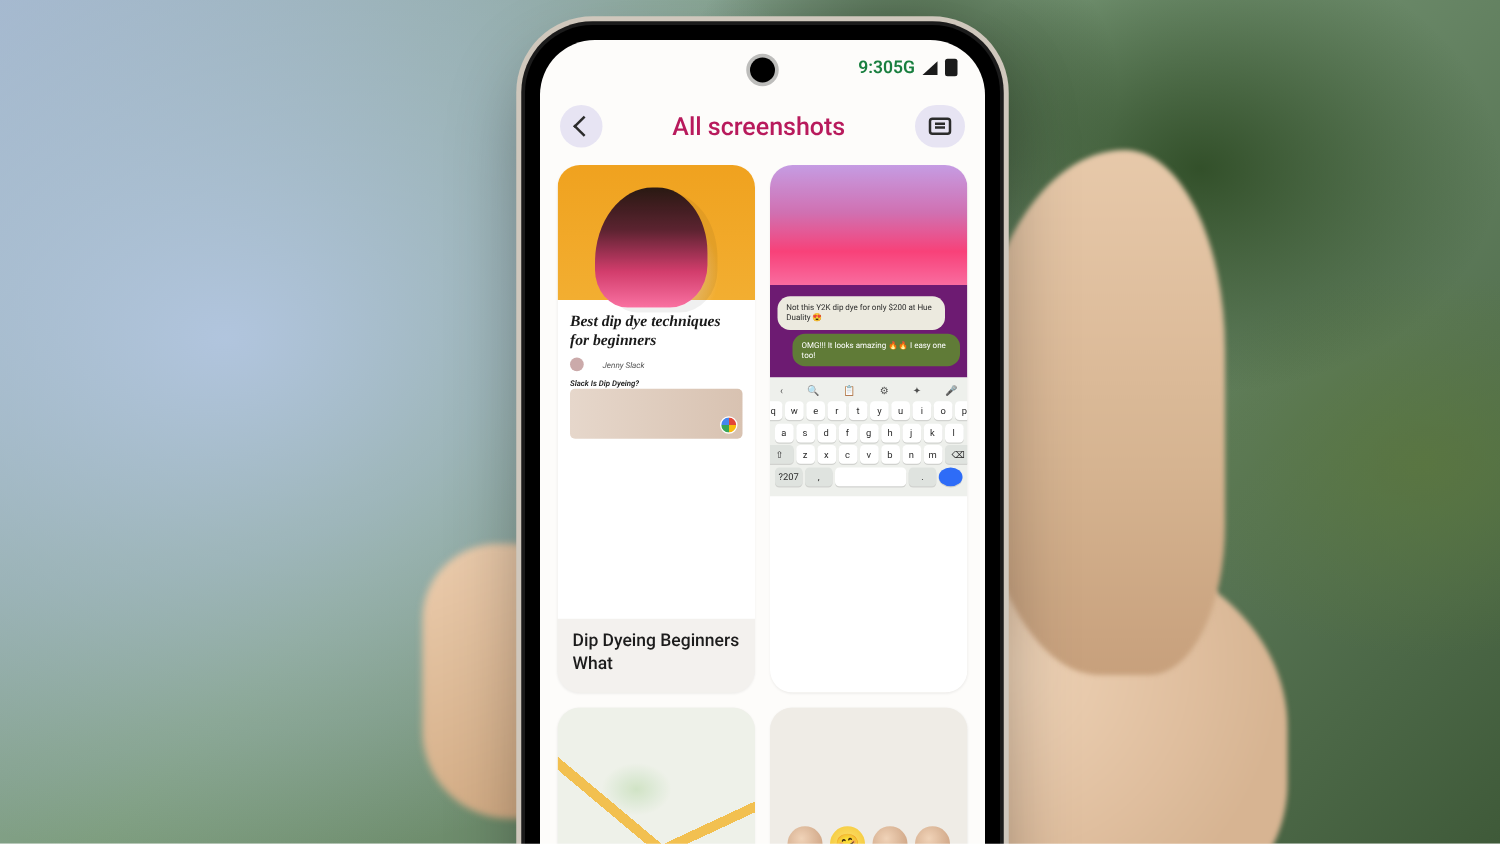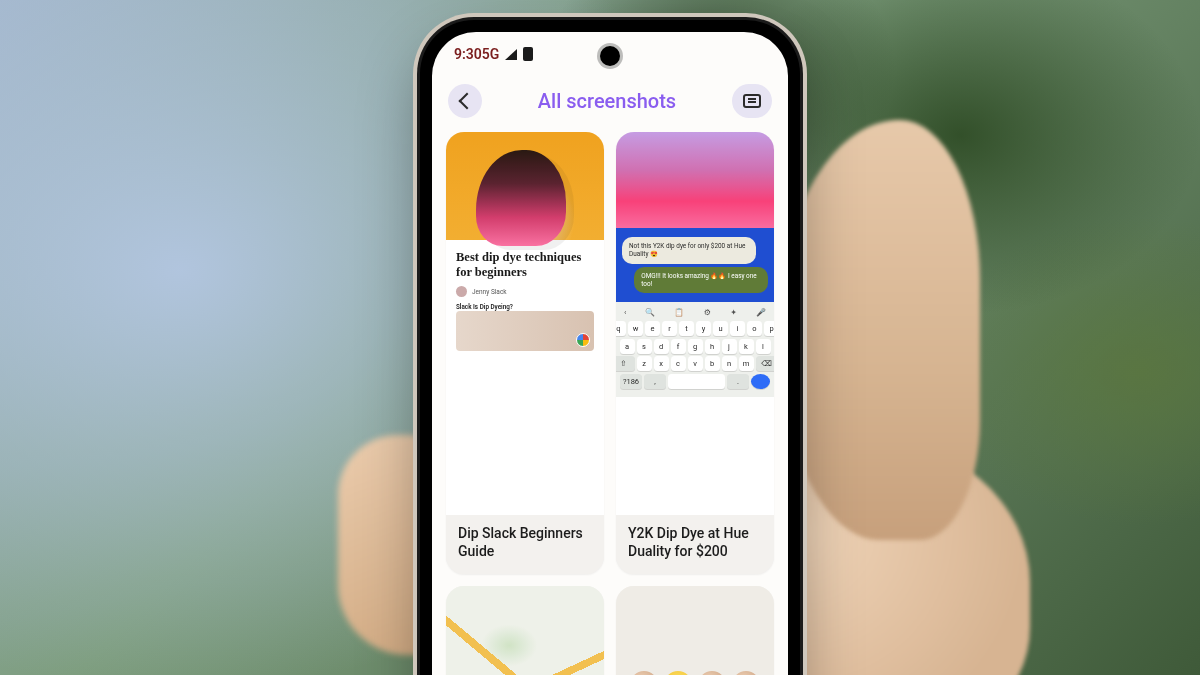--- a/index.html
+++ b/index.html
@@ -74,25 +74,25 @@
     background: #000;
     border-radius: 50%;
     box-shadow: 0 0 0 3px rgba(0,0,0,0.25);
   }
 
   
   .statusbar {
     height: 44px;
     display: flex;
     align-items: center;
-    justify-content: flex-start;
+    justify-content: flex-end;
     padding: 0 22px;
     font-size: 14px;
     font-weight: 600;
-    color: #7f1d1d;
+    color: #15803d;
   }
   .status-right { display: flex; align-items: center; gap: 6px; }
   .sig-triangle {
     width: 0; height: 0;
     border-left: 12px solid transparent;
     border-bottom: 11px solid #1b1b1b;
   }
   .battery {
     width: 10px; height: 14px;
     background: #1b1b1b;
@@ -113,21 +113,21 @@
     background: #e7e4f4;
     display: flex; align-items: center; justify-content: center;
     color: #2b2b2b;
   }
   .icon-bubble.wide {
     width: 40px; border-radius: 18px;
   }
   .header-title {
     font-size: 20px;
     font-weight: 500;
-    color: #8b5cf6;
+    color: #be185d;
   }
   .arrow-left {
     width: 10px; height: 10px;
     border-left: 2.2px solid #2b2b2b;
     border-bottom: 2.2px solid #2b2b2b;
     transform: rotate(45deg);
     margin-left: 3px;
   }
   .panel-glyph {
     width: 14px; height: 10px;
@@ -185,30 +185,30 @@
       linear-gradient(180deg, #f4a218 0%, #f5ae2a 100%);
     position: relative;
   }
   .hair1 {
     position: absolute; left: 30px; bottom: -6px;
     width: 90px; height: 96px;
     background: linear-gradient(180deg, #2a1912 0%, #5d2230 35%, #d83b6d 70%, #ff6fa2 100%);
     border-radius: 46px 40px 30px 26px / 60px 52px 34px 30px;
     box-shadow: 8px 4px 0 rgba(0,0,0,0.06);
   }
-  .article-body { padding: 8px 10px 6px 10px; }
+  .article-body { padding: 8px 10px 6px 10px; font-style: italic; }
   .article-body h4 {
     margin: 2px 0 6px 0;
     font-family: Georgia, "Times New Roman", serif;
     font-size: 12.5px;
     font-weight: 700;
     line-height: 1.2;
     color: #1a1a1a;
   }
-  .byline { display: flex; align-items: center; gap: 5px; margin-bottom: 6px; }
+  .byline { display: flex; align-items: center; gap: 15px; margin-bottom: 6px; }
   .avatar-dot { width: 11px; height: 11px; border-radius: 50%; background: #caa; }
   .byline-text { font-size: 6.5px; color: #555; }
   .article-body p {
     margin: 0 0 6px 0;
     font-size: 6.3px;
     line-height: 1.35;
     color: #3b3b3b;
   }
   .article-body .sub { font-size: 6.3px; font-weight: 600; color: #222; }
   .inline-thumb {
@@ -222,21 +222,21 @@
     width: 12px; height: 12px; border-radius: 50%;
     background: conic-gradient(#ea4335 0 90deg, #fbbc05 90deg 180deg, #34a853 180deg 270deg, #4285f4 270deg 360deg);
     border: 1.5px solid #fff;
   }
 
   
   .hero2 {
     height: 96px;
     background: linear-gradient(180deg, #c79be6 0%, #d46fb3 40%, #ff3f7a 72%, #ff6aa0 100%);
   }
-  .chat-area { background: #1d4ed8; padding: 6px 6px 6px 6px; }
+  .chat-area { background: #701a75; padding: 6px 6px 6px 6px; }
   .bubble-in, .bubble-out {
     border-radius: 10px;
     font-size: 6.4px;
     line-height: 1.3;
     padding: 5px 7px;
     margin: 3px 0;
     max-width: 82%;
   }
   .bubble-in { background: #eceade; color: #2c2c2c; }
   .bubble-out {
@@ -342,21 +342,21 @@
               <div class="byline">
                 <span class="avatar-dot"></span>
                 <span class="byline-text">Jenny Slack</span>
               </div>
               <div class="sub">Slack Is Dip Dyeing?</div>
               <div class="inline-thumb">
                 <span class="chrome-dot"></span>
               </div>
             </div>
           </div>
-          <div class="card-caption">Dip Slack Beginners Guide</div>
+          <div class="card-caption">Dip Dyeing Beginners What</div>
         </div>
 
         <div class="card">
           <div class="preview">
             <div class="hero2"></div>
             <div class="chat-area">
               <div class="bubble-in">Not this Y2K dip dye for only $200 at Hue Duality 😍</div>
               <div class="bubble-out">OMG!!! It looks amazing 🔥🔥 I easy one too!</div>
             </div>
             <div class="kbd">
@@ -397,30 +397,29 @@
                     <div class="key">z</div>
                     <div class="key">x</div>
                     <div class="key">c</div>
                     <div class="key">v</div>
                     <div class="key">b</div>
                     <div class="key">n</div>
                     <div class="key">m</div>
                     <div class="key wide">⌫</div>
                   </div>
                   <div class="kbd-row">
-                    <div class="key wide">?186</div>
+                    <div class="key wide">?207</div>
                     <div class="key wide">,</div>
                     <div class="key space"></div>
                     <div class="key wide">.</div>
                     <div class="key enter"></div>
                   </div>
                 </div>
             </div>
           </div>
-          <div class="card-caption">Y2K Dip Dye at Hue Duality for $200</div>
         </div>
 
         <div class="card short">
           <div class="preview">
             <div class="map"></div>
           </div>
         </div>
 
         <div class="card short">
           <div class="preview">

